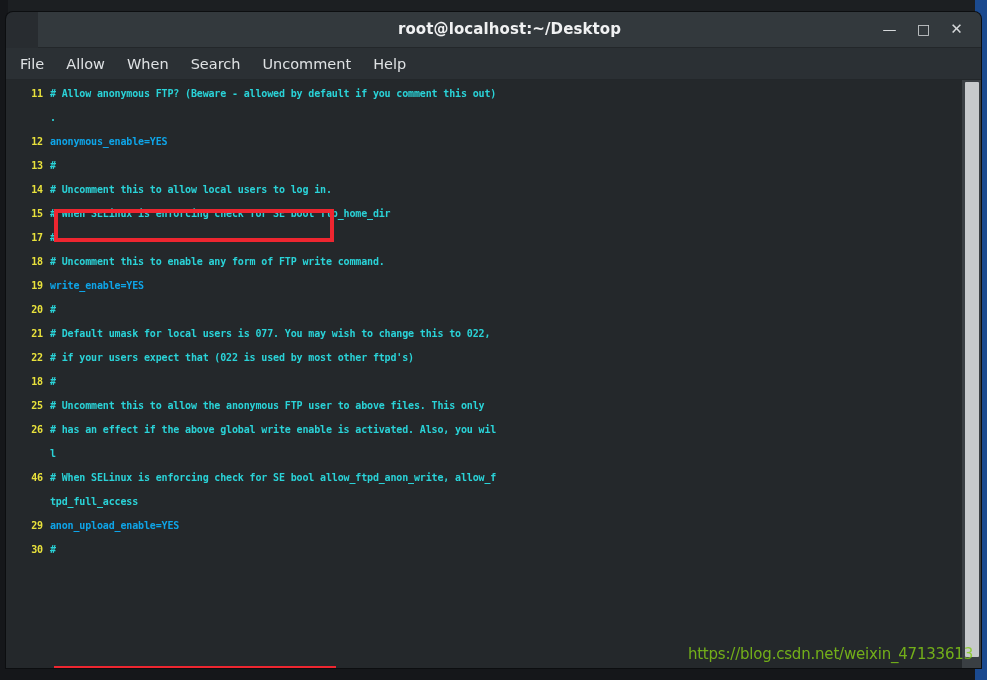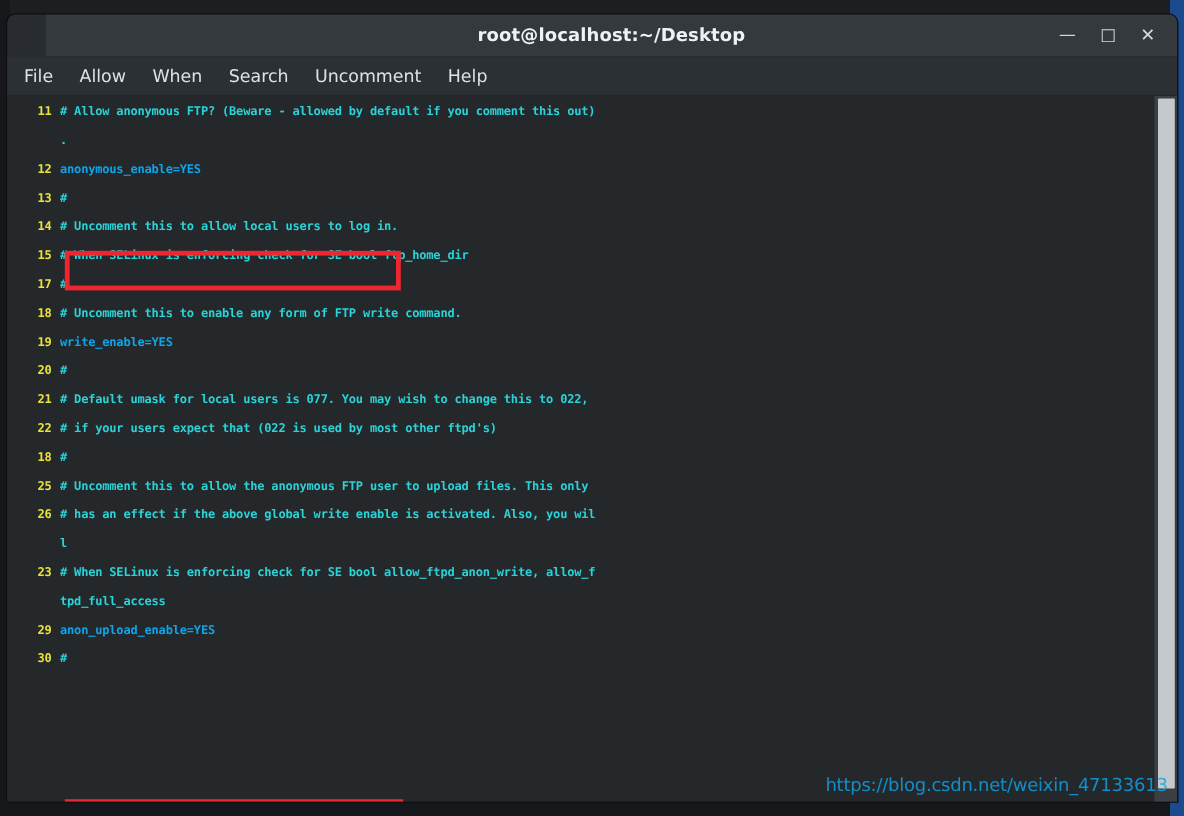--- a/index.html
+++ b/index.html
@@ -189,21 +189,21 @@
     height: 575px;
     background: #c6c9cb;
     border-radius: 1px;
   }
 
   
   #watermark {
     position: absolute;
     right: 8px;
     bottom: 6px;
-    color: #0ea5e9;
+    color: #84cc16;
     opacity: 0.82;
     font-family: "DejaVu Sans", sans-serif;
     font-size: 15px;
     white-space: nowrap;
     letter-spacing: -0.2px;
   }
 </style>
 </head>
 <body>
 
@@ -239,24 +239,24 @@
         <div class="row"><span class="lnum">13</span><span class="cmt">#</span></div>
         <div class="row"><span class="lnum">14</span><span class="cmt"># Uncomment this to allow local users to log in.</span></div>
         <div class="row"><span class="lnum">15</span><span class="cmt"># When SELinux is enforcing check for SE bool ftp_home_dir</span></div>
         <div class="row"><span class="lnum">17</span><span class="cmt">#</span></div>
         <div class="row"><span class="lnum">18</span><span class="cmt"># Uncomment this to enable any form of FTP write command.</span></div>
         <div class="row"><span class="lnum">19</span><span class="code">write_enable=YES</span></div>
         <div class="row"><span class="lnum">20</span><span class="cmt">#</span></div>
         <div class="row"><span class="lnum">21</span><span class="cmt"># Default umask for local users is 077. You may wish to change this to 022,</span></div>
         <div class="row"><span class="lnum">22</span><span class="cmt"># if your users expect that (022 is used by most other ftpd's)</span></div>
         <div class="row"><span class="lnum">18</span><span class="cmt">#</span></div>
-        <div class="row"><span class="lnum">25</span><span class="cmt"># Uncomment this to allow the anonymous FTP user to upload files. This only</span></div>
+        <div class="row"><span class="lnum">25</span><span class="cmt"># Uncomment this to allow the anonymous FTP user to above files. This only</span></div>
         <div class="row"><span class="lnum">26</span><span class="cmt"># has an effect if the above global write enable is activated. Also, you wil</span></div>
         <div class="row"><span class="lnum blank">.</span><span class="cmt">l</span></div>
-        <div class="row"><span class="lnum">23</span><span class="cmt"># When SELinux is enforcing check for SE bool allow_ftpd_anon_write, allow_f</span></div>
+        <div class="row"><span class="lnum">46</span><span class="cmt"># When SELinux is enforcing check for SE bool allow_ftpd_anon_write, allow_f</span></div>
         <div class="row"><span class="lnum blank">.</span><span class="cmt">tpd_full_access</span></div>
         <div class="row"><span class="lnum">29</span><span class="code">anon_upload_enable=YES</span></div>
         <div class="row"><span class="lnum">30</span><span class="cmt">#</span></div>
       </div>
 
     <div class="redbox" id="redbox-anonymous"></div>
     <div class="redbox" id="redbox-anonupload"></div>
 
     <div id="statusline">
       <span id="status-mode">-- INSERT --</span>

